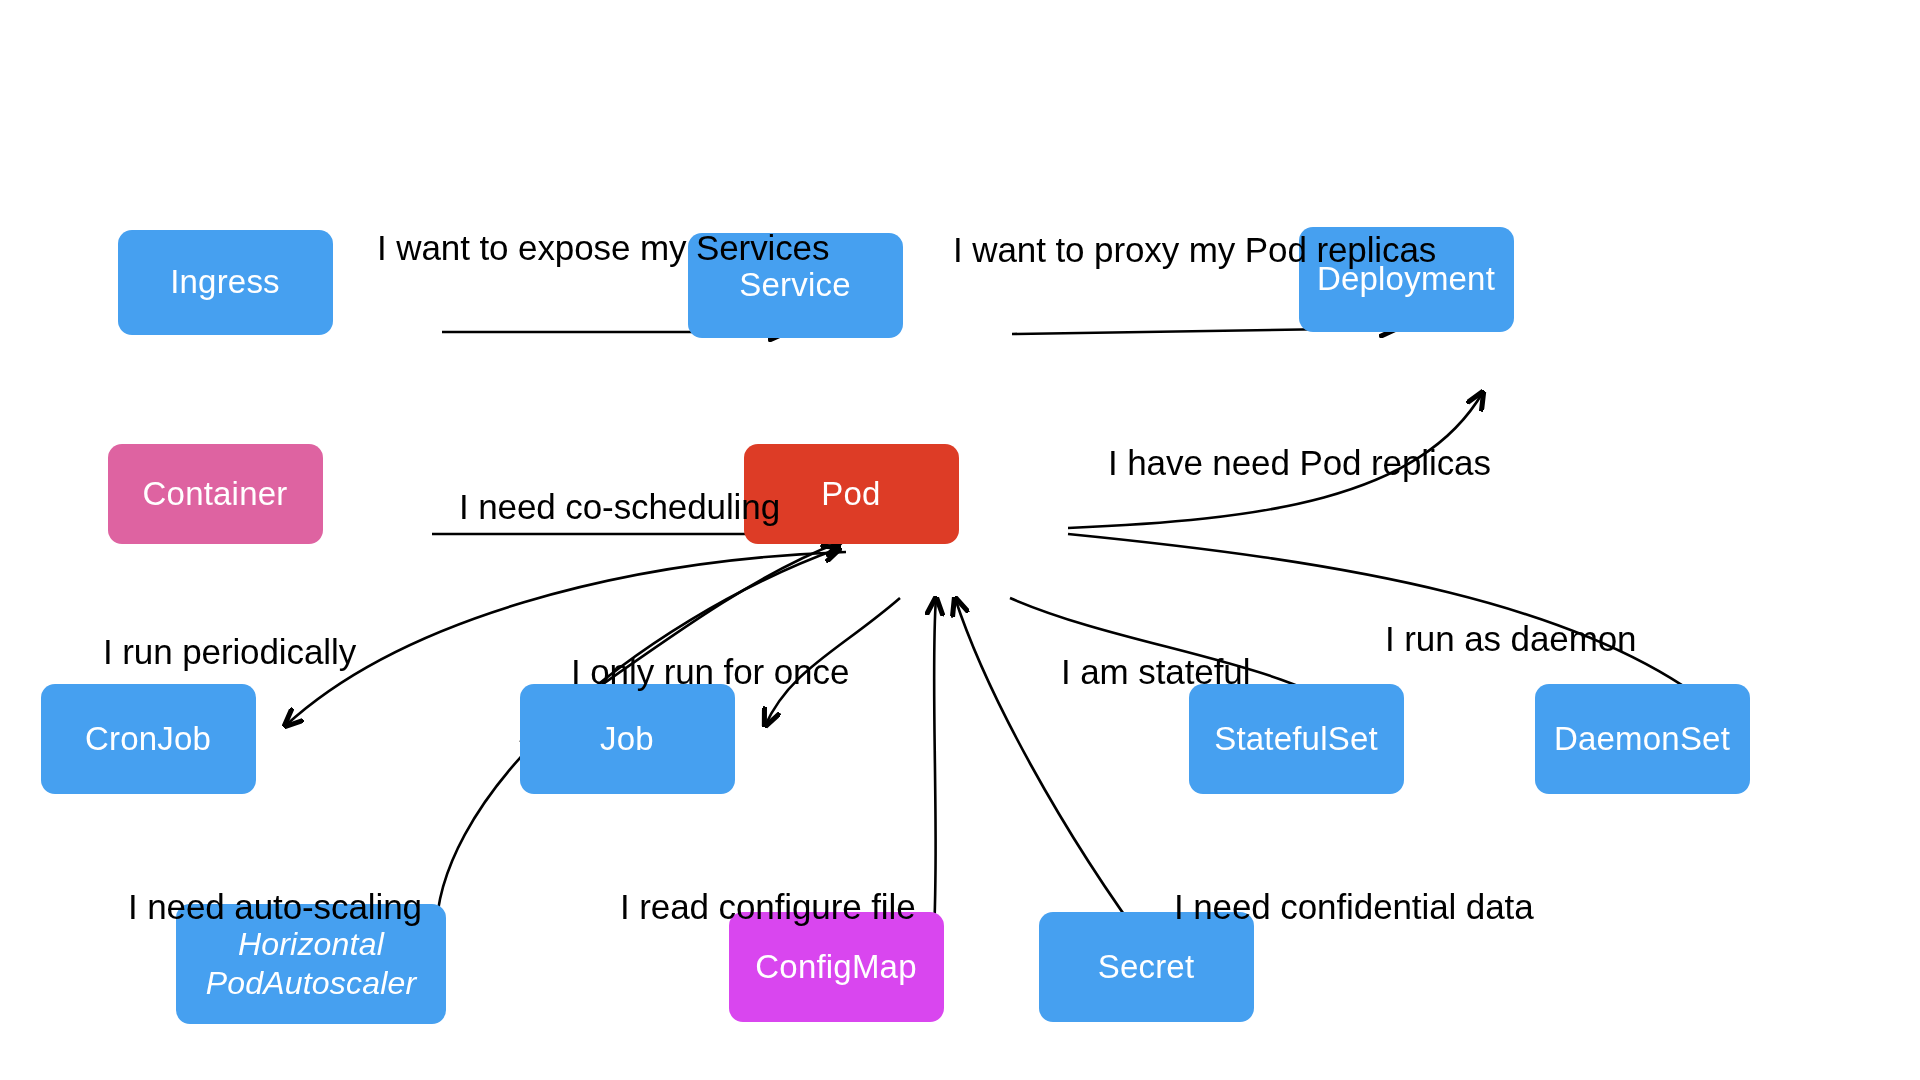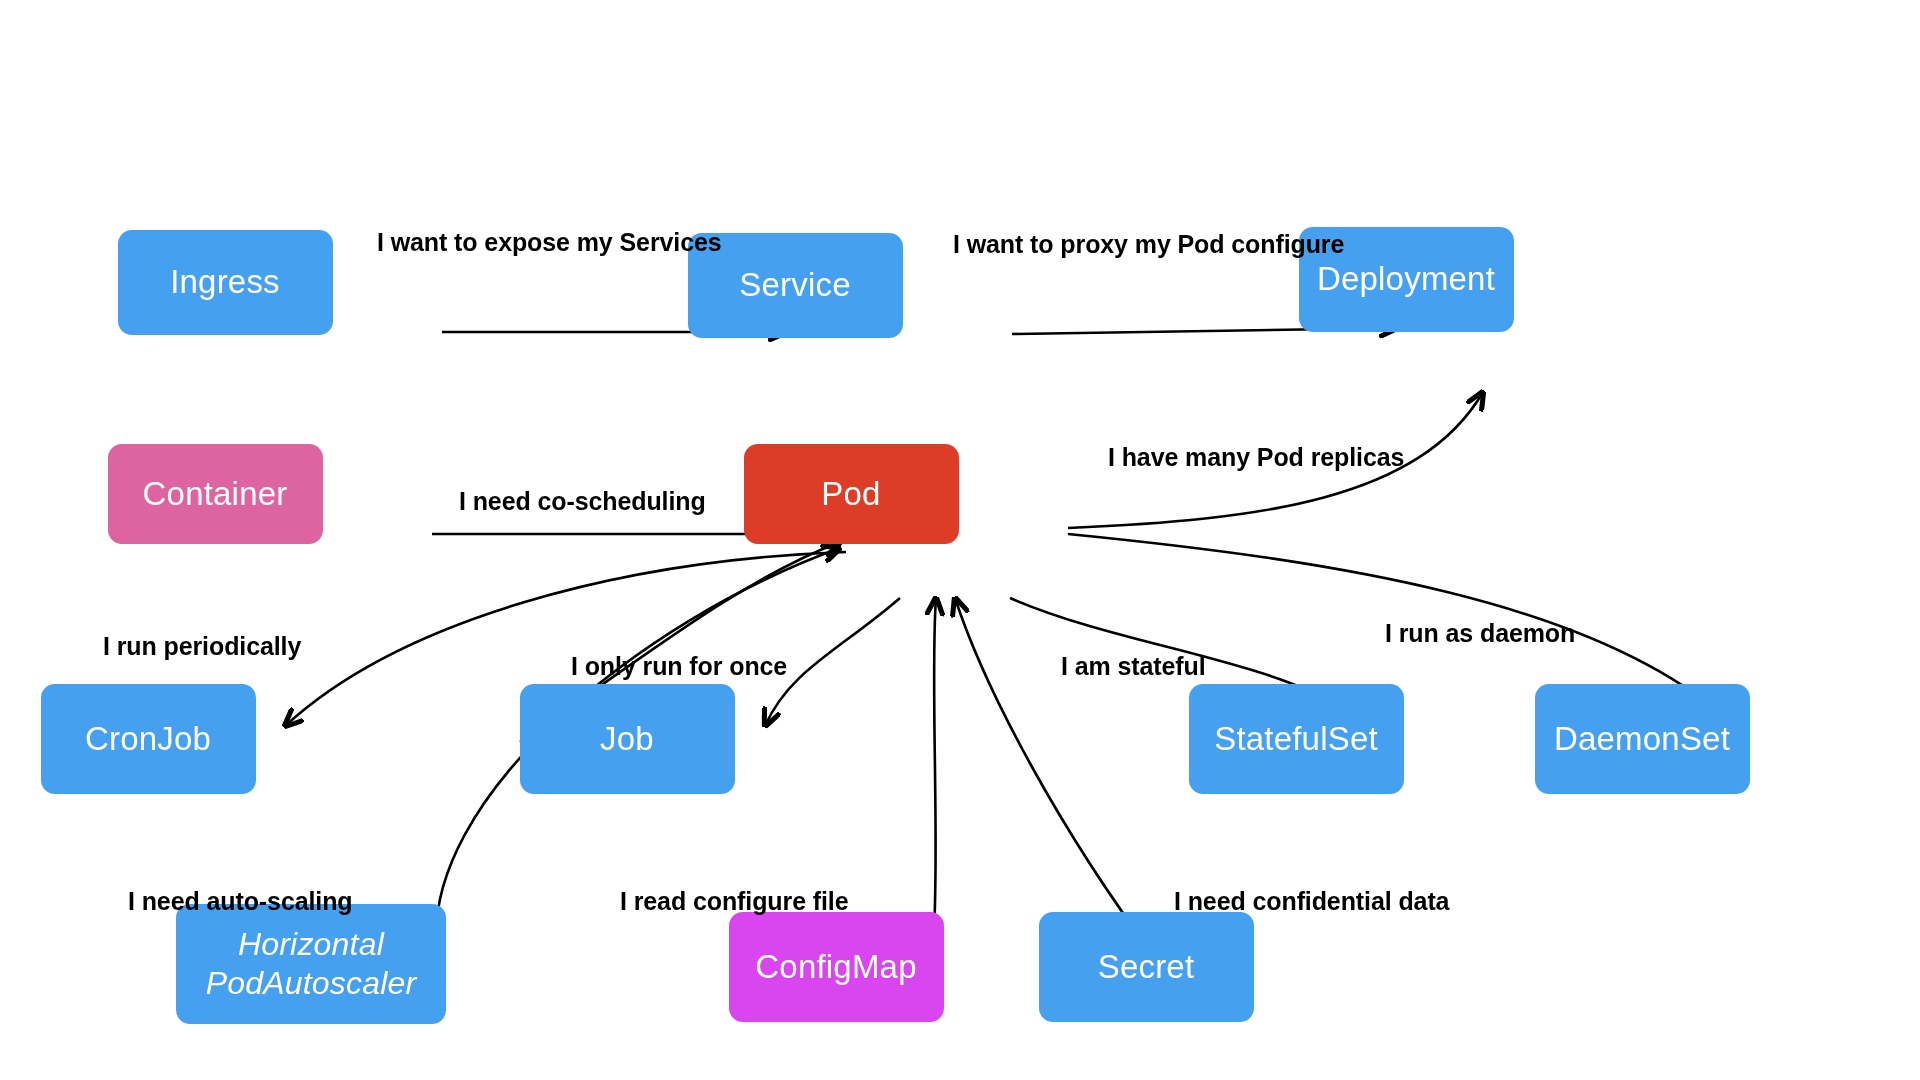--- a/index.html
+++ b/index.html
@@ -11,21 +11,21 @@
   #stage{position:absolute;inset:0;width:1920px;height:1080px;}
   .node{
     position:absolute;display:flex;align-items:center;justify-content:center;
     border-radius:14px;color:#fff;text-align:center;
     font-size:33px;font-weight:400;line-height:1.18;
     letter-spacing:0.2px;box-sizing:border-box;
     z-index:3;
   }
   .node.two-line{font-size:32px;line-height:1.22;font-style:italic;}
   .edge-label{
-    position:absolute;color:#000;font-weight:bold;font-size:25px;
+    position:absolute;color:#000;font-weight:normal;font-size:35px;
     white-space:nowrap;z-index:4;letter-spacing:-0.1px;
   }
   svg#wires{position:absolute;left:0;top:0;width:1920px;height:1080px;z-index:1;}
   svg#wires path{fill:none;stroke:#000;stroke-width:2.6;}
 </style>
 </head>
 <body>
 
 <div id="stage">
 
@@ -70,23 +70,23 @@
       <div class="node" style="left: 40.5px; top: 684px; width: 215px; height: 110px; background: rgb(70, 160, 240);">CronJob</div>
       <div class="node" style="left: 519.5px; top: 684px; width: 215px; height: 110px; background: rgb(70, 160, 240); text-align: right;">Job</div>
       <div class="node" style="left: 1188.5px; top: 684px; width: 215px; height: 110px; background: rgb(70, 160, 240);">StatefulSet</div>
       <div class="node" style="left: 1534.5px; top: 684px; width: 215px; height: 110px; background: rgb(70, 160, 240);">DaemonSet</div>
       <div class="node two-line" style="left: 176px; top: 904px; width: 270px; height: 120px; background: rgb(70, 160, 240);">Horizontal<br>PodAutoscaler</div>
       <div class="node" style="left: 728.5px; top: 912px; width: 215px; height: 110px; background: #d946ef;">ConfigMap</div>
       <div class="node" style="left: 1038.5px; top: 912px; width: 215px; height: 110px; background: rgb(70, 160, 240);">Secret</div>
     </div>
   <div id="labels-layer">
       <div class="edge-label" style="left: 377px; top: 228px;">I want to expose my Services</div>
-      <div class="edge-label" style="left: 953px; top: 230px;">I want to proxy my Pod configure</div>
+      <div class="edge-label" style="left: 953px; top: 230px;">I want to proxy my Pod replicas</div>
       <div class="edge-label" style="left: 459px; top: 487px;">I need co-scheduling</div>
-      <div class="edge-label" style="left: 1108px; top: 443px;">I have many Pod replicas</div>
+      <div class="edge-label" style="left: 1108px; top: 443px;">I have need Pod replicas</div>
       <div class="edge-label" style="left: 103px; top: 632px;">I run periodically</div>
       <div class="edge-label" style="left: 571px; top: 652px;">I only run for once</div>
       <div class="edge-label" style="left: 1061px; top: 652px;">I am stateful</div>
       <div class="edge-label" style="left: 1385px; top: 619px;">I run as daemon</div>
       <div class="edge-label" style="left: 128px; top: 887px;">I need auto-scaling</div>
       <div class="edge-label" style="left: 620px; top: 887px;">I read configure file</div>
       <div class="edge-label" style="left: 1174px; top: 887px;">I need confidential data</div>
     </div>
 </div>
 

